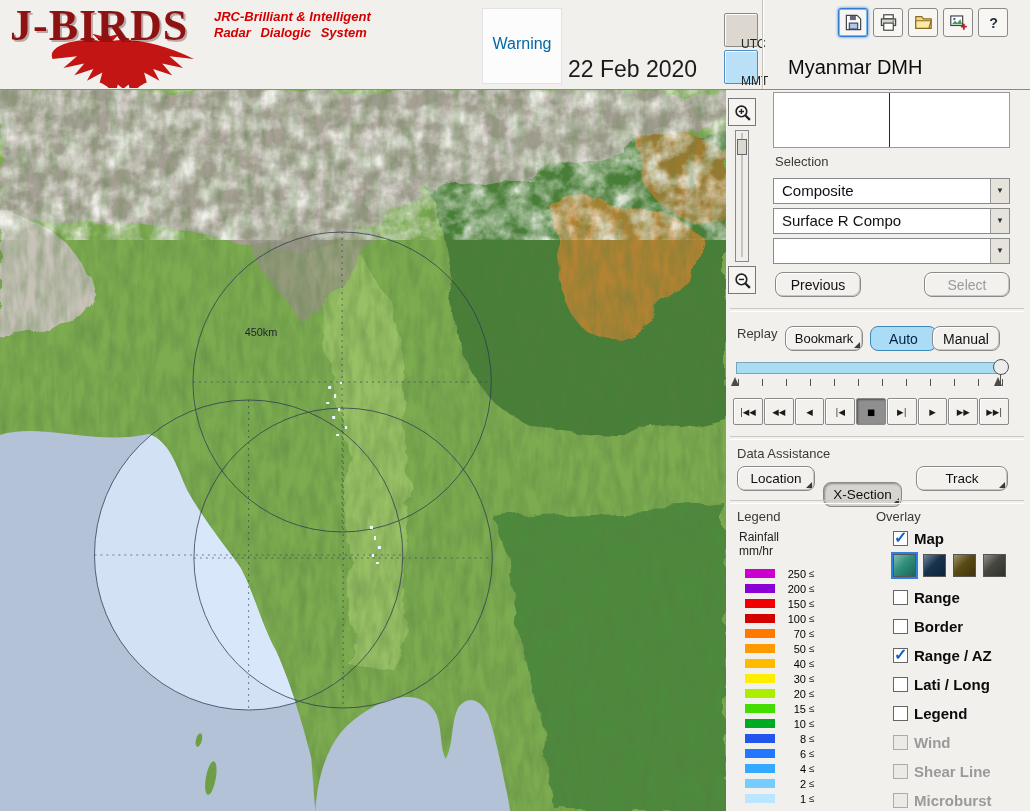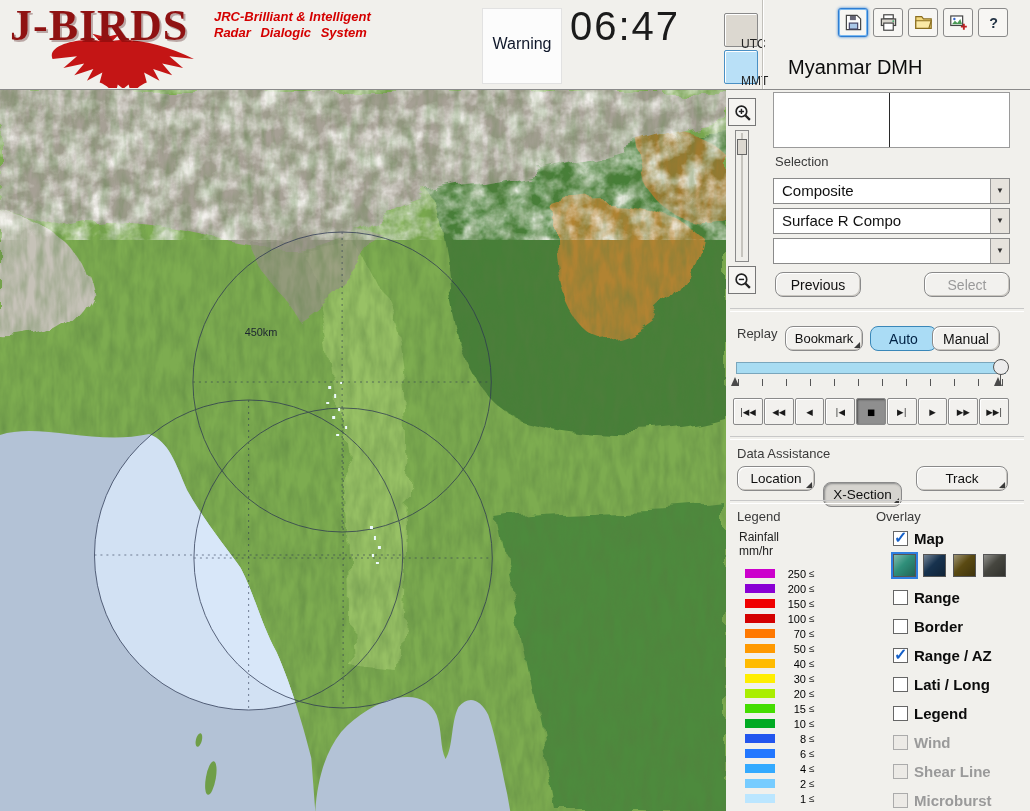--- a/index.html
+++ b/index.html
@@ -8,21 +8,21 @@
   
   .header{position:absolute;left:0;top:0;width:1030px;height:89px;background:#f1f0ec;border-bottom:1px solid #8a8a8a;}
   .logo-title{position:absolute;left:10px;top:0px;font-family:"Liberation Serif",serif;font-weight:bold;
        font-size:44px;letter-spacing:1px;color:#8f1212;text-shadow:2px 2px 0 rgba(60,0,0,0.30);z-index:2;}
   .logo-sub{position:absolute;left:214px;top:9px;color:#d40000;font-weight:bold;font-style:italic;
        font-size:13px;line-height:16px;white-space:nowrap;z-index:2;}
   .logo-sub .l2{word-spacing:6px;}
   .eagle{position:absolute;left:6px;top:30px;width:200px;height:58px;z-index:1;}
   .warning-box{position:absolute;left:482px;top:8px;width:80px;height:76px;background:#fcfcfc;border:1px solid #e2e2e2;
        box-sizing:border-box;text-align:center;}
-  .warning-box span{display:inline-block;margin-top:26px;color:#0f172a;font-size:16px;}
+  .warning-box span{display:inline-block;margin-top:26px;color:#0369a1;font-size:16px;}
   .clock-time{position:absolute;left:570px;top:4px;font-size:40px;color:#1b1b1b;letter-spacing:2px;}
   .clock-date{position:absolute;left:568px;top:56px;font-size:23px;color:#1b1b1b;}
   .tz-btn{position:absolute;left:724px;width:30px;height:30px;font-size:12px;border:1px solid #8a8a8a;border-radius:2px;
        background:#dcd8d0;color:#222;text-align:center;line-height:28px;box-shadow:inset 1px 1px 0 #fff;box-sizing:border-box;padding:16px;}
   .tz-btn.utc{top:13px;}
   .tz-btn.mmt{top:50px;}
   .tz-btn.active{background:#b9e0f7;border-color:#4a90c4;}
   .header-vdiv{position:absolute;left:762px;top:0;width:1px;height:89px;background:#c2c0ba;box-shadow:1px 0 0 #fff;}
   .tool-btn{position:absolute;top:8px;width:30px;height:29px;background:#f7f6f3;border:1px solid #8a8a8a;border-radius:3px;
        display:flex;align-items:center;justify-content:center;padding:0;box-sizing:border-box;}
@@ -99,21 +99,21 @@
     <div class="logo-sub">
       <div class="l1">JRC-Brilliant &amp; Intelligent</div>
       <div class="l2">Radar Dialogic System</div>
     </div>
     <svg class="eagle" viewBox="0 0 200 64">
       <path fill="#c41515" d="M100,2 l4,5 11,-3 -8,8 C128,8 166,16 197,32 l-27,-3 15,13 -23,-5 11,13 -21,-7 7,13 -17,-9 3,11 c-8,3 -13,8 -17,15 l-3,-13 -6,5 -6,-5 -3,13 c-4,-7 -9,-12 -17,-15 l3,-11 -17,9 7,-13 -21,7 11,-13 -23,5 15,-13 -27,3 C34,16 72,8 93,12 l-8,-8 11,3 z"></path>
     </svg>
     <div class="warning-box">
       <span>Warning</span>
     </div>
-    <div class="clock-time">06:47</div>
+    <div class="clock-date">22 Feb 2020</div>
     <button class="tz-btn utc">UTC</button>
     <button class="tz-btn mmt active">MMT</button>
     <div class="header-vdiv"></div>
 
     <button class="tool-btn focused" style="left:838px;">
       <svg viewBox="0 0 16 16">
         <path d="M2,2 h9 l3,3 v9 H2 z" fill="#fdfdfd" stroke="#444"></path>
         <rect x="5" y="2.5" width="5" height="3.5" fill="#667"></rect>
         <rect x="4.5" y="8.5" width="7" height="5" fill="#aac8e8" stroke="#446"></rect>
       </svg>

